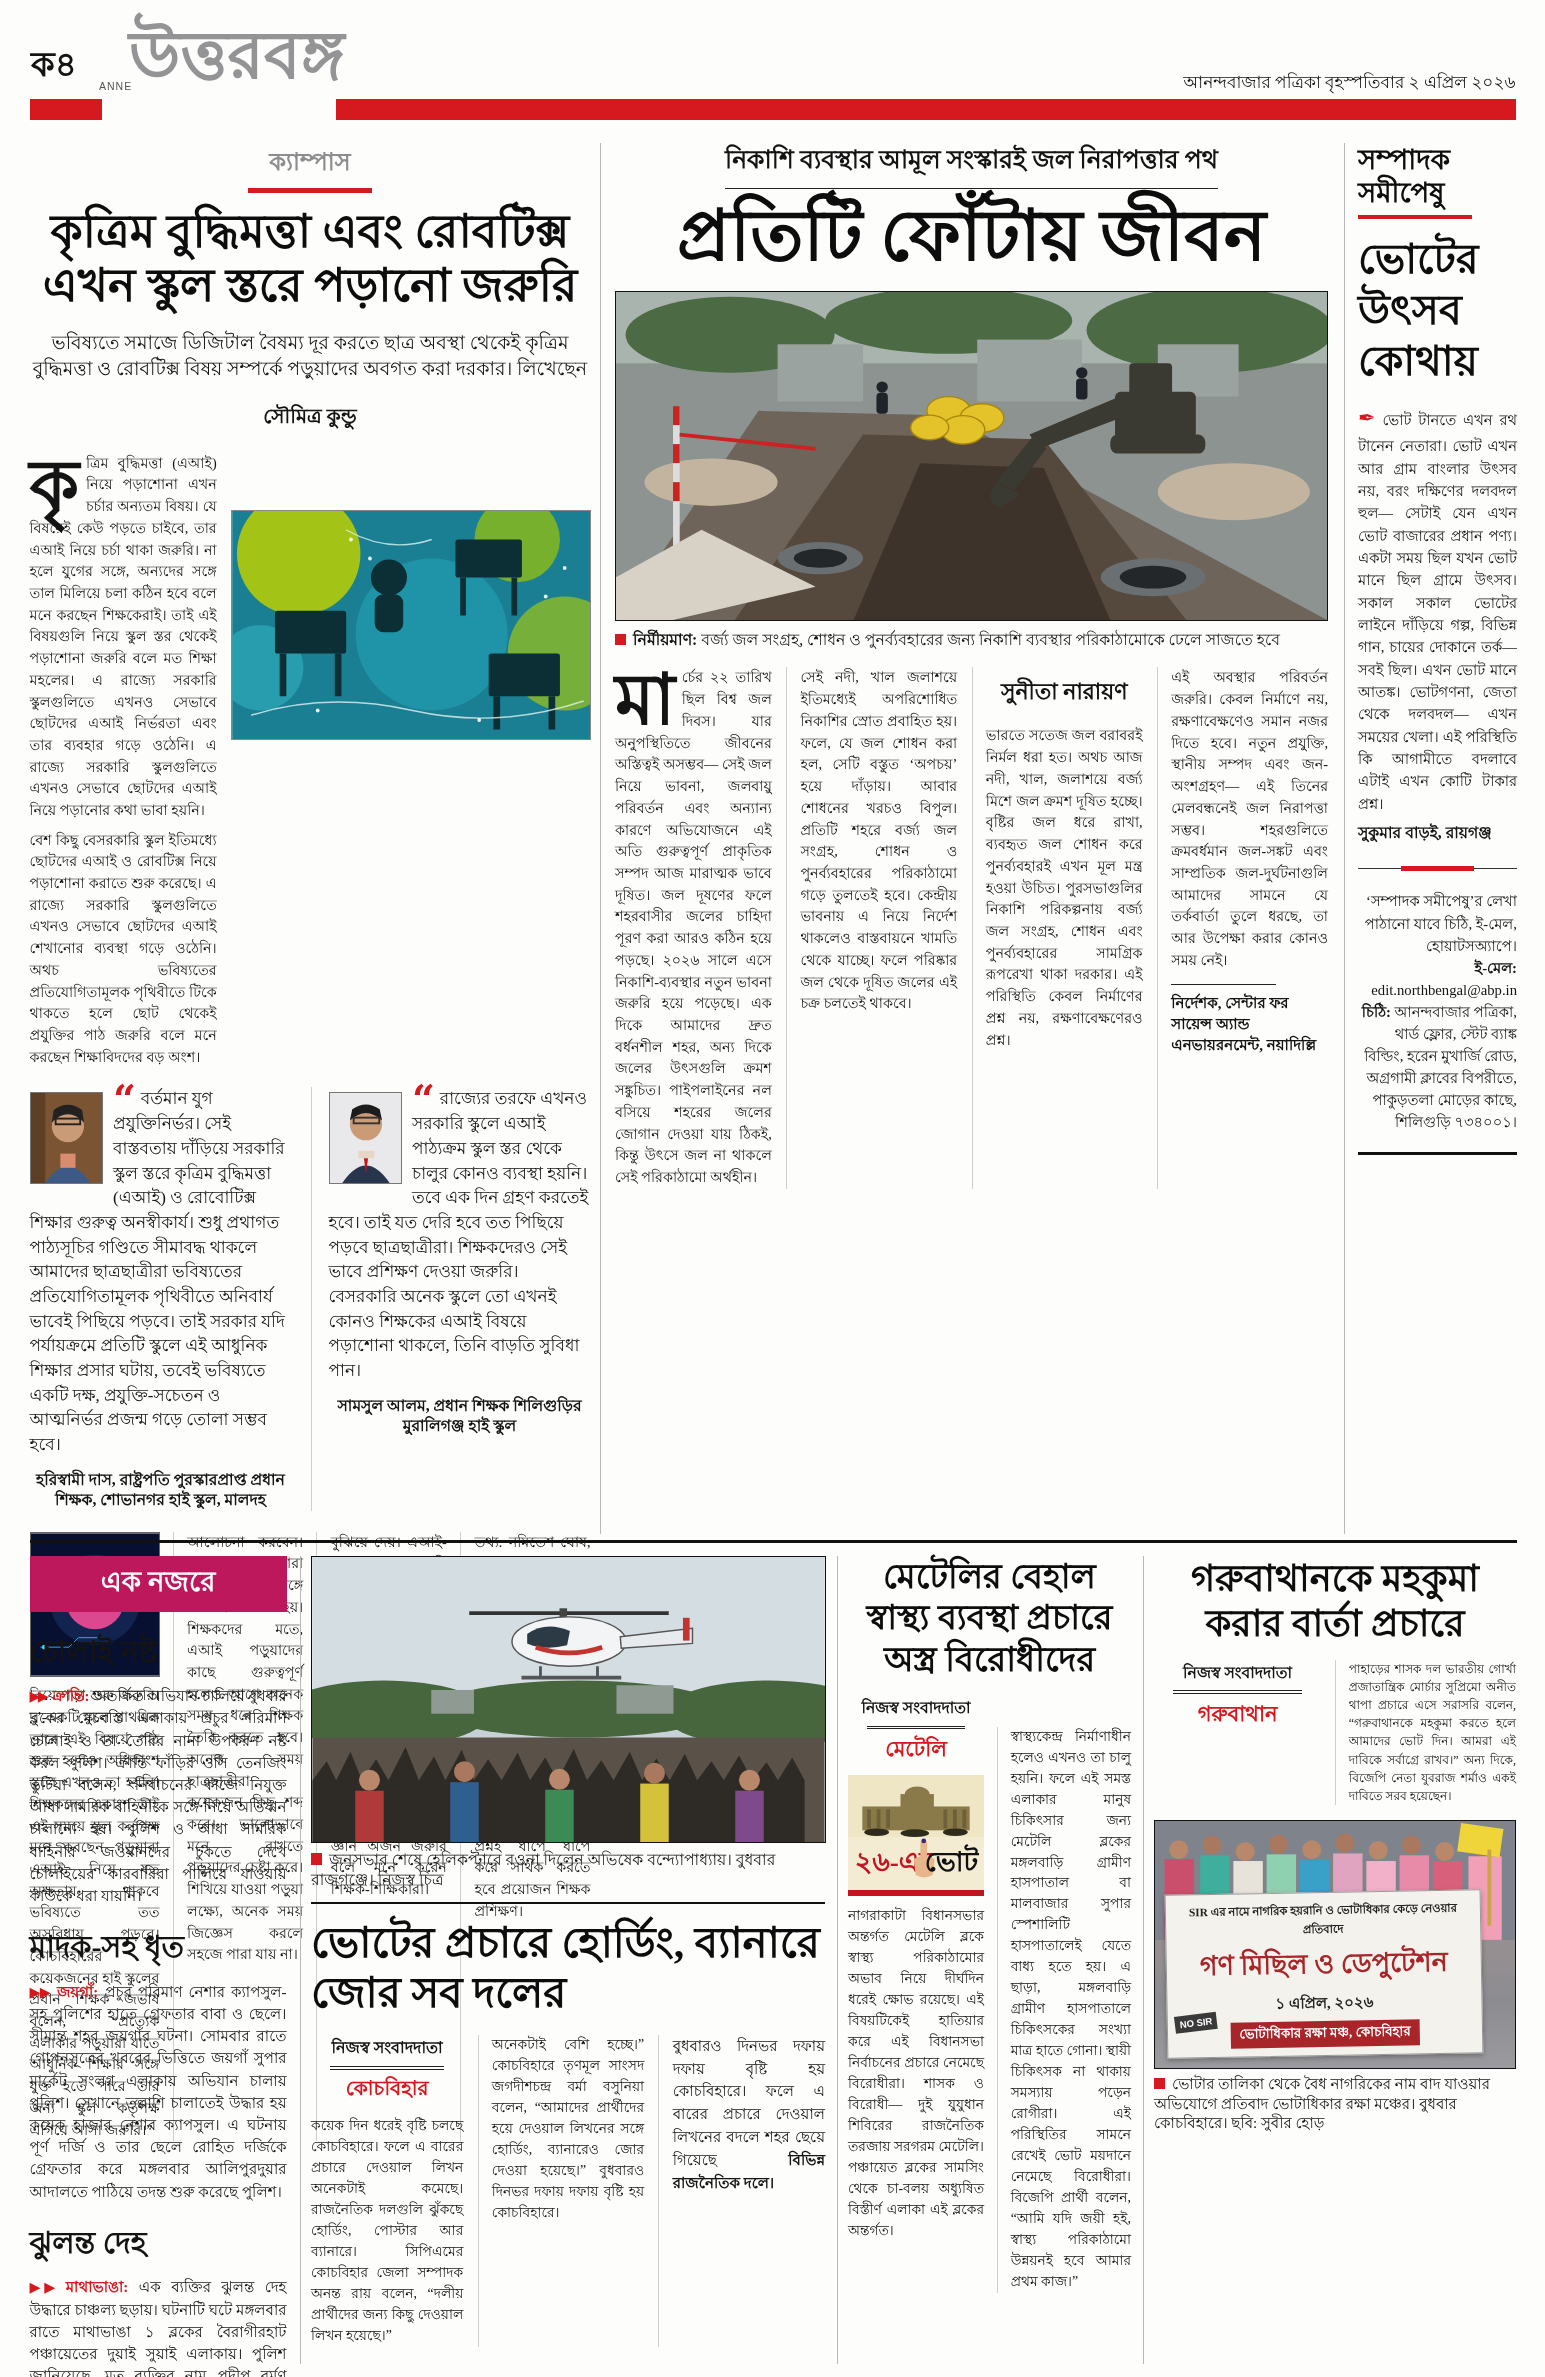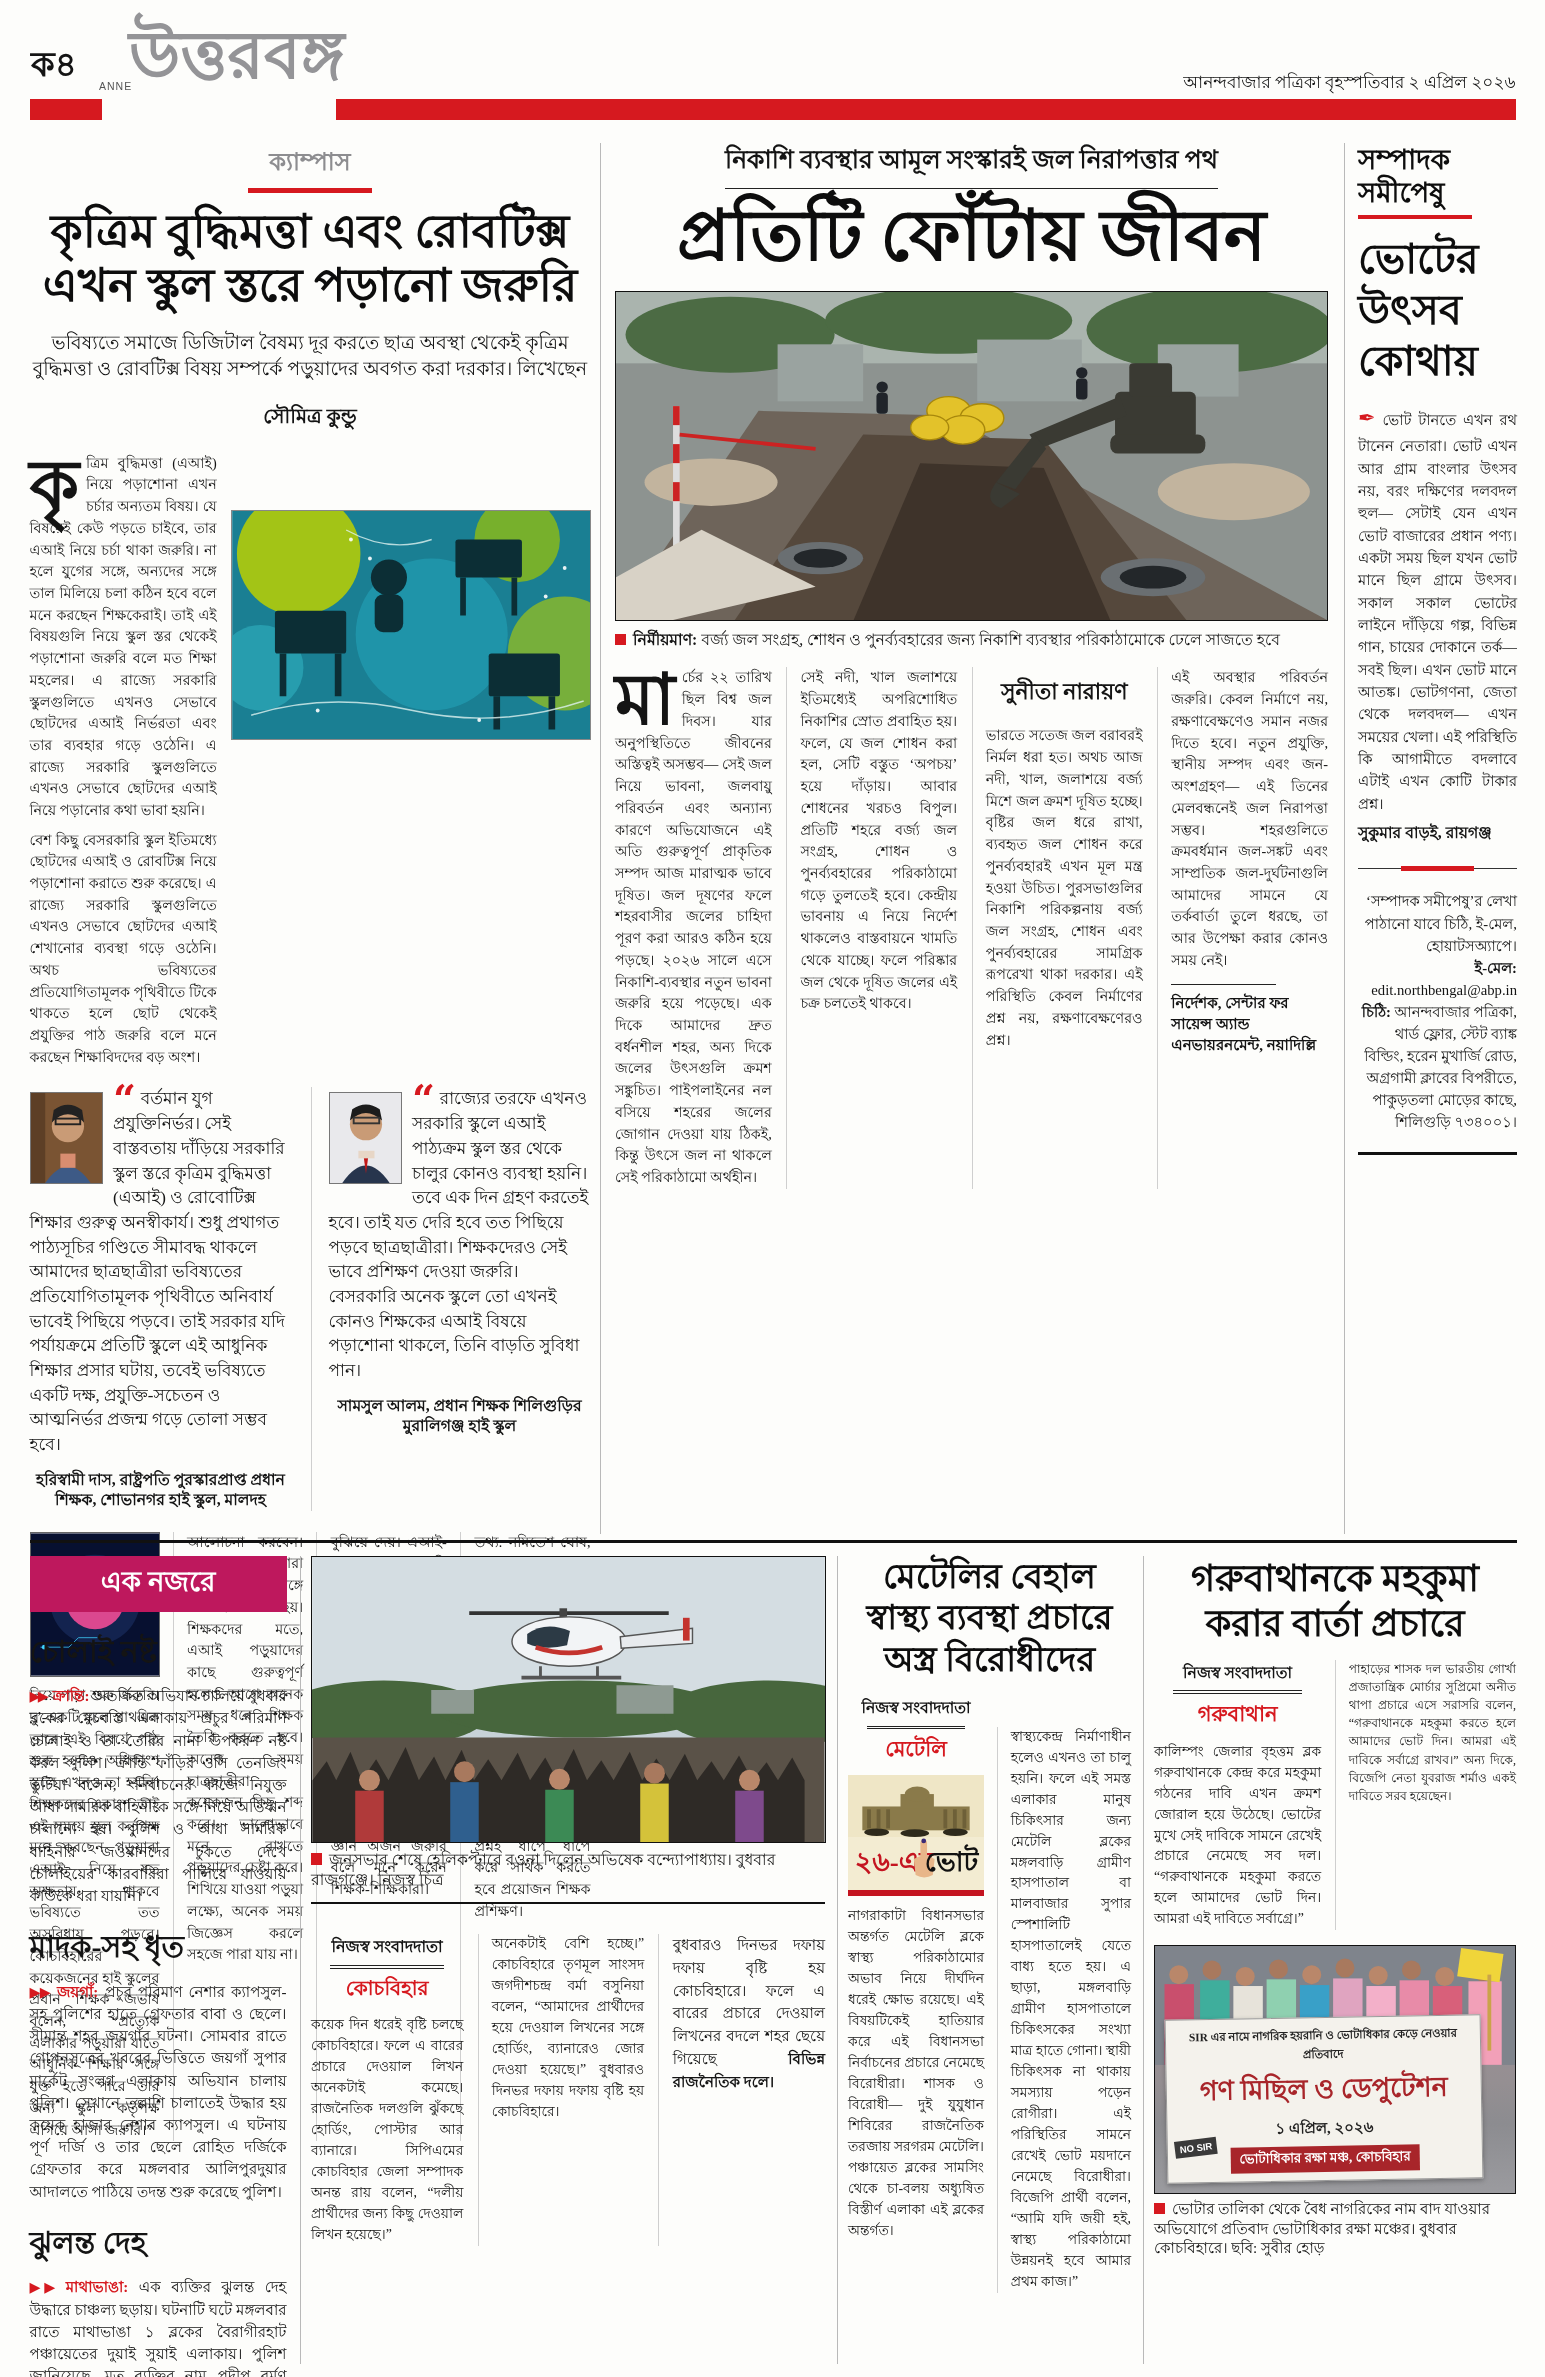--- a/index.html
+++ b/index.html
@@ -360,20 +360,23 @@
           <rect x="890" y="492" width="60" height="108" fill="#7e4a8c"></rect>
         </g>
       </svg>
     </div>
     <div class="caption" style="margin-top:6.7px;">
       <span class="sq"></span><span>জনসভার শেষে হেলিকপ্টারে রওনা দিলেন অভিষেক বন্দ্যোপাধ্যায়। বুধবার রাজগঞ্জে। নিজস্ব চিত্র</span>
     </div>
     <div style="height:1.9px;background:#111;margin:11.4px 0 14.3px 0;"></div>
 
     <div style="display:flex;gap:14.3px;">
+      <div style="flex:2.1;">
+        <div class="headline" style="font-size:42px;line-height:1.2;">ভোটের প্রচারে হোর্ডিং, ব্যানারে জোর সব দলের</div>
+      </div>
     </div>
 
     <div style="display:flex;gap:14.3px;margin-top:16px;">
       <div style="flex:1;">
         <div class="byline-block" style="font-size:16px;">নিজস্ব সংবাদদাতা</div>
         <div class="byline-rule"></div>
         <div class="loc-red" style="font-size:20px;text-align:center;margin-bottom:9.5px;">কোচবিহার</div>
         <div class="body-txt" style="font-size:13.8px;">কয়েক দিন ধরেই বৃষ্টি চলছে কোচবিহারে। ফলে এ বারের প্রচারে দেওয়াল লিখন অনেকটাই কমেছে। রাজনৈতিক দলগুলি ঝুঁকছে হোর্ডিং, পোস্টার আর ব্যানারে। সিপিএমের কোচবিহার জেলা সম্পাদক অনন্ত রায় বলেন, “দলীয় প্রার্থীদের জন্য কিছু দেওয়াল লিখন হয়েছে।”</div>
       </div>
       <div class="vr-in" style="flex:1;">
@@ -430,21 +433,20 @@
     </div>
   </div>
 
   <div class="abs" style="left:1154px;top:1556px;width:362px;">
     <div class="headline" style="font-size:37px;line-height:1.22;text-align:center;">গরুবাথানকে মহকুমা করার বার্তা প্রচারে</div>
     <div style="display:flex;gap:13.3px;margin-top:13.3px;">
       <div style="flex:1;">
         <div class="byline-block" style="font-size:15.7px;">নিজস্ব সংবাদদাতা</div>
         <div class="byline-rule"></div>
         <div class="loc-red" style="font-size:21px;text-align:center;margin-bottom:8.6px;">গরুবাথান</div>
-        <div class="body-txt" style="font-size:13.8px;">কালিম্পং জেলার বৃহত্তম ব্লক গরুবাথানকে কেন্দ্র করে মহকুমা গঠনের দাবি এখন ক্রমশ জোরাল হয়ে উঠেছে। ভোটের মুখে সেই দাবিকে সামনে রেখেই প্রচারে নেমেছে সব দল। “গরুবাথানকে মহকুমা করতে হলে আমাদের ভোট দিন। আমরা এই দাবিতে সর্বাগ্রে।”</div>
       </div>
       <div class="vr-in" style="flex:1;">
         <div class="body-txt" style="font-size:12px;">পাহাড়ের শাসক দল ভারতীয় গোর্খা প্রজাতান্ত্রিক মোর্চার সুপ্রিমো অনীত থাপা প্রচারে এসে সরাসরি বলেন, “গরুবাথানকে মহকুমা করতে হলে আমাদের ভোট দিন। আমরা এই দাবিকে সর্বাগ্রে রাখব।” অন্য দিকে, বিজেপি নেতা যুবরাজ শর্মাও একই দাবিতে সরব হয়েছেন।</div>
       </div>
     </div>
 
     <div class="photo" style="width:360px;height:247px;margin-top:14.3px;background:linear-gradient(180deg,#8f8f97 0%,#7d8187 12%,#9a8f95 30%,#958f92 55%,#8c8c90 72%,#9b9b9f 100%);">
       <svg width="360" height="119" style="position:absolute;top:0;left:0;" viewBox="0 0 758 250">
         <rect width="758" height="250" fill="#7f848c"></rect>
         <g>

